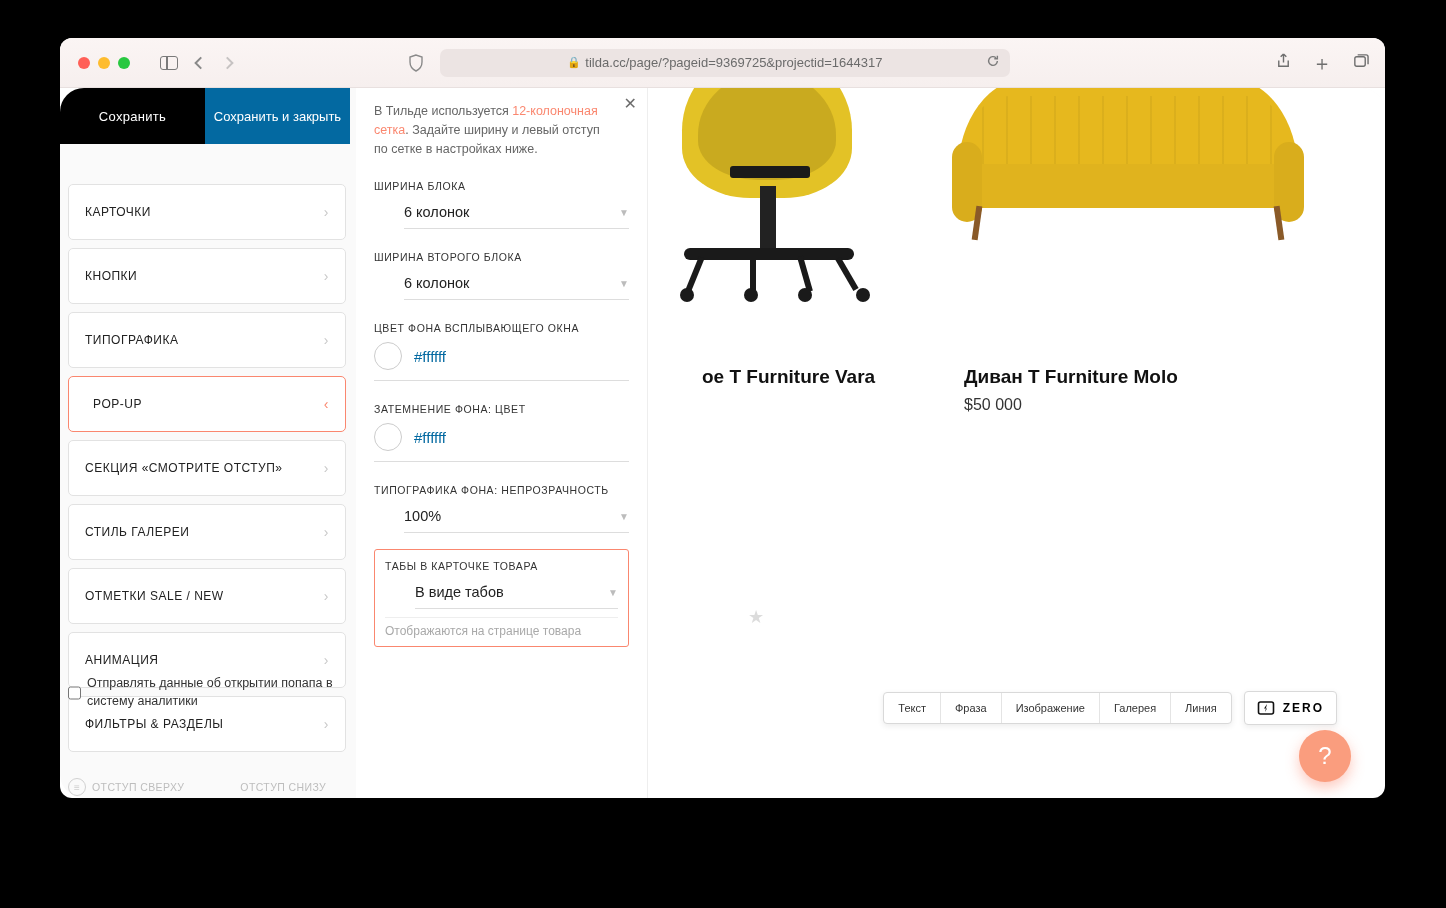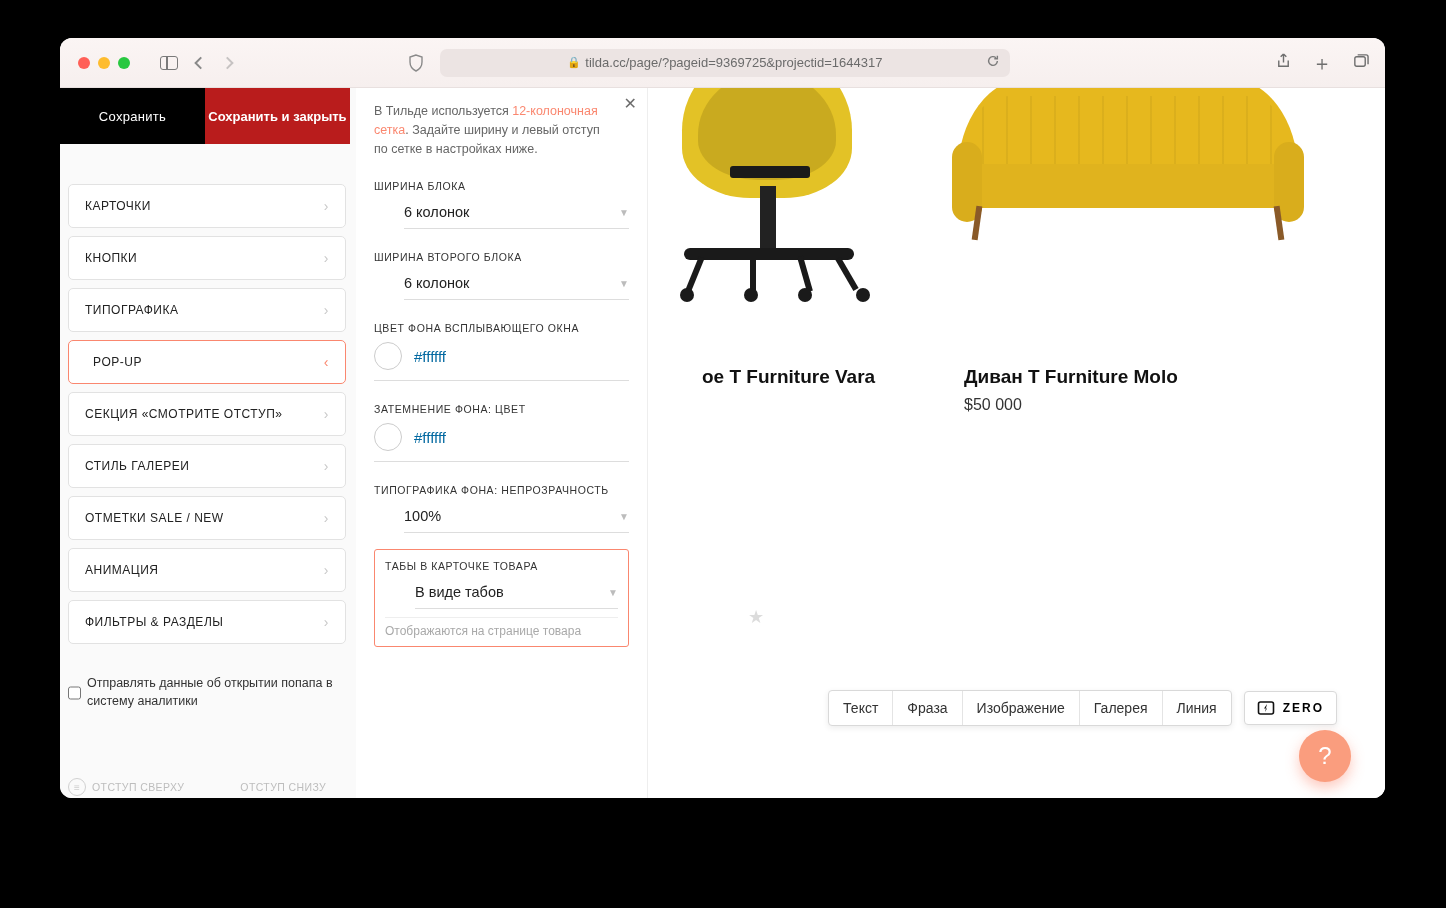--- a/index.html
+++ b/index.html
@@ -31,30 +31,30 @@
   .chrome .sidebar-icon:before{content:"";position:absolute;left:5px;top:0;bottom:0;width:1.5px;background:#7a7a7a;}
   .navbtn{ width:18px;height:18px; display:flex;align-items:center;justify-content:center;color:#8a8a8a;}
   .shield{ position:absolute; left:348px; width:16px;height:18px;}
   .addrbar{ position:absolute; left:380px; width:570px; height:28px; background:#ece4e3; border-radius:7px; display:flex; align-items:center; justify-content:center; font-size:13px; color:#6b6b6b;}
   .addrbar .lock{font-size:11px;margin-right:4px;}
   .addrbar .reload{position:absolute;right:10px;color:#7b7b7b;}
   .chrome .right-icons{position:absolute;right:16px;display:flex;gap:20px;align-items:center;color:#6f6f6f;}
   .right-icons svg{width:17px;height:17px;}
 
   
-  .viewport{ position:absolute; top:50px; left:0; right:0; bottom:0; background:#fafafa; overflow:hidden;}
+  .viewport{ position:absolute; top:50px; left:0; right:0; bottom:0; background:#fafafa; overflow:hidden;border-radius:24px;}
 
   
   .save-bar{ position:absolute; left:0; top:0; width:290px; height:56px; display:flex;}
   .save-btn{ flex:1; background:#000; color:#fff; display:flex; align-items:center; justify-content:center; font-size:13px; font-weight:300; letter-spacing:.3px;}
-  .save-close-btn{ flex:1; background:#b91c1c; color:#fff; display:flex; align-items:center; justify-content:center; font-size:13px; font-weight:700;}
+  .save-close-btn{ flex:1; background:#0369a1; color:#fff; display:flex; align-items:center; justify-content:center; font-size:13px; font-weight:400;}
 
   
   .nav-list{ position:absolute; left:8px; top:96px; width:278px;}
-  .nav-item{ border:1px solid #e2e2e2; border-radius:5px; height:44px; display:flex; align-items:center; justify-content:space-between; padding:0 16px; margin-bottom:8px; font-size:12px; letter-spacing:.5px; color:#222; background:#fff; cursor:pointer;}
+  .nav-item{ border:1px solid #e2e2e2; border-radius:5px; height:56px; display:flex; align-items:center; justify-content:space-between; padding:0 16px; margin-bottom:8px; font-size:12px; letter-spacing:.5px; color:#222; background:#fff; cursor:pointer;}
   .nav-item.active{ border:1px solid #fa876f; color:#222;padding-left:24px;}
   .nav-item .chev{color:#c8c8c8; font-size:14px;}
   .nav-item.active .chev{color:#fa876f;}
   .nav-checkbox{ position:absolute; left:8px; top:586px; width:278px; font-size:12.5px; color:#333; line-height:1.45; display:flex; gap:6px;}
   .nav-checkbox input{margin-top:2px;}
   .footer-pads{position:absolute; left:8px; bottom:2px; width:278px; display:flex; gap:56px; align-items:center; color:#bdbdbd; font-size:10.5px; letter-spacing:.4px;}
   .footer-pads .padicon{width:18px;height:18px;border:1.5px solid #d0d0d0;border-radius:50%;display:inline-flex;align-items:center;justify-content:center;font-size:10px;color:#d0d0d0;margin-right:6px;}
 
   
   .popout{ position:absolute; left:296px; top:0; width:292px; bottom:0; background:#fff; border-right:1px solid #eee; padding:14px 18px 18px 18px; overflow:hidden;}
@@ -96,21 +96,21 @@
   .sofa .back:after{content:"";position:absolute;left:0;right:0;top:18px;bottom:10px;background:repeating-linear-gradient(90deg,rgba(0,0,0,.05) 0 2px,transparent 2px 24px);border-radius:inherit;}
   .sofa .seat{position:absolute;left:24px;top:86px;width:314px;height:44px;background:#e0b31e;border-radius:8px;}
   .sofa .arm{position:absolute;top:64px;width:30px;height:80px;background:#d9ad1c;border-radius:16px;}
   .sofa .arm.la{left:4px;} .sofa .arm.ra{right:4px;}
   .sofa .leg{position:absolute;top:128px;width:6px;height:34px;background:#8a5a28;}
   .sofa .leg.l1{left:26px;transform:rotate(8deg);} .sofa .leg.l2{right:26px;transform:rotate(-8deg);}
 
   
   .add-bar{position:absolute; right:0; bottom:70px; height:40px; display:flex; gap:12px; align-items:center; padding-right:48px;}
   .tool-group{display:flex;border:1px solid #d9d9d9;border-radius:4px;overflow:hidden;background:#fff;box-shadow:0 2px 6px rgba(0,0,0,.08);}
-  .tool{padding:9px 14px;font-size:14px;color:#333;border-right:1px solid #e4e4e4;}
+  .tool{padding:9px 14px;font-size:11px;color:#333;border-right:1px solid #e4e4e4;}
   .tool:last-child{border-right:none;}
   .zero{display:flex;align-items:center;gap:8px;border:1px solid #d9d9d9;border-radius:4px;padding:7px 12px;background:#fff;font-size:12px;font-weight:700;letter-spacing:2px;box-shadow:0 2px 6px rgba(0,0,0,.08);}
   .zero svg{width:18px;height:18px;}
 
   
   .fab{position:absolute;right:34px;bottom:16px;width:52px;height:52px;border-radius:50%;background:#fa9d7e;color:#fff;display:flex;align-items:center;justify-content:center;font-size:24px;box-shadow:0 6px 14px rgba(250,135,111,.45);}
 </style>
 </head>
 <body>
 

